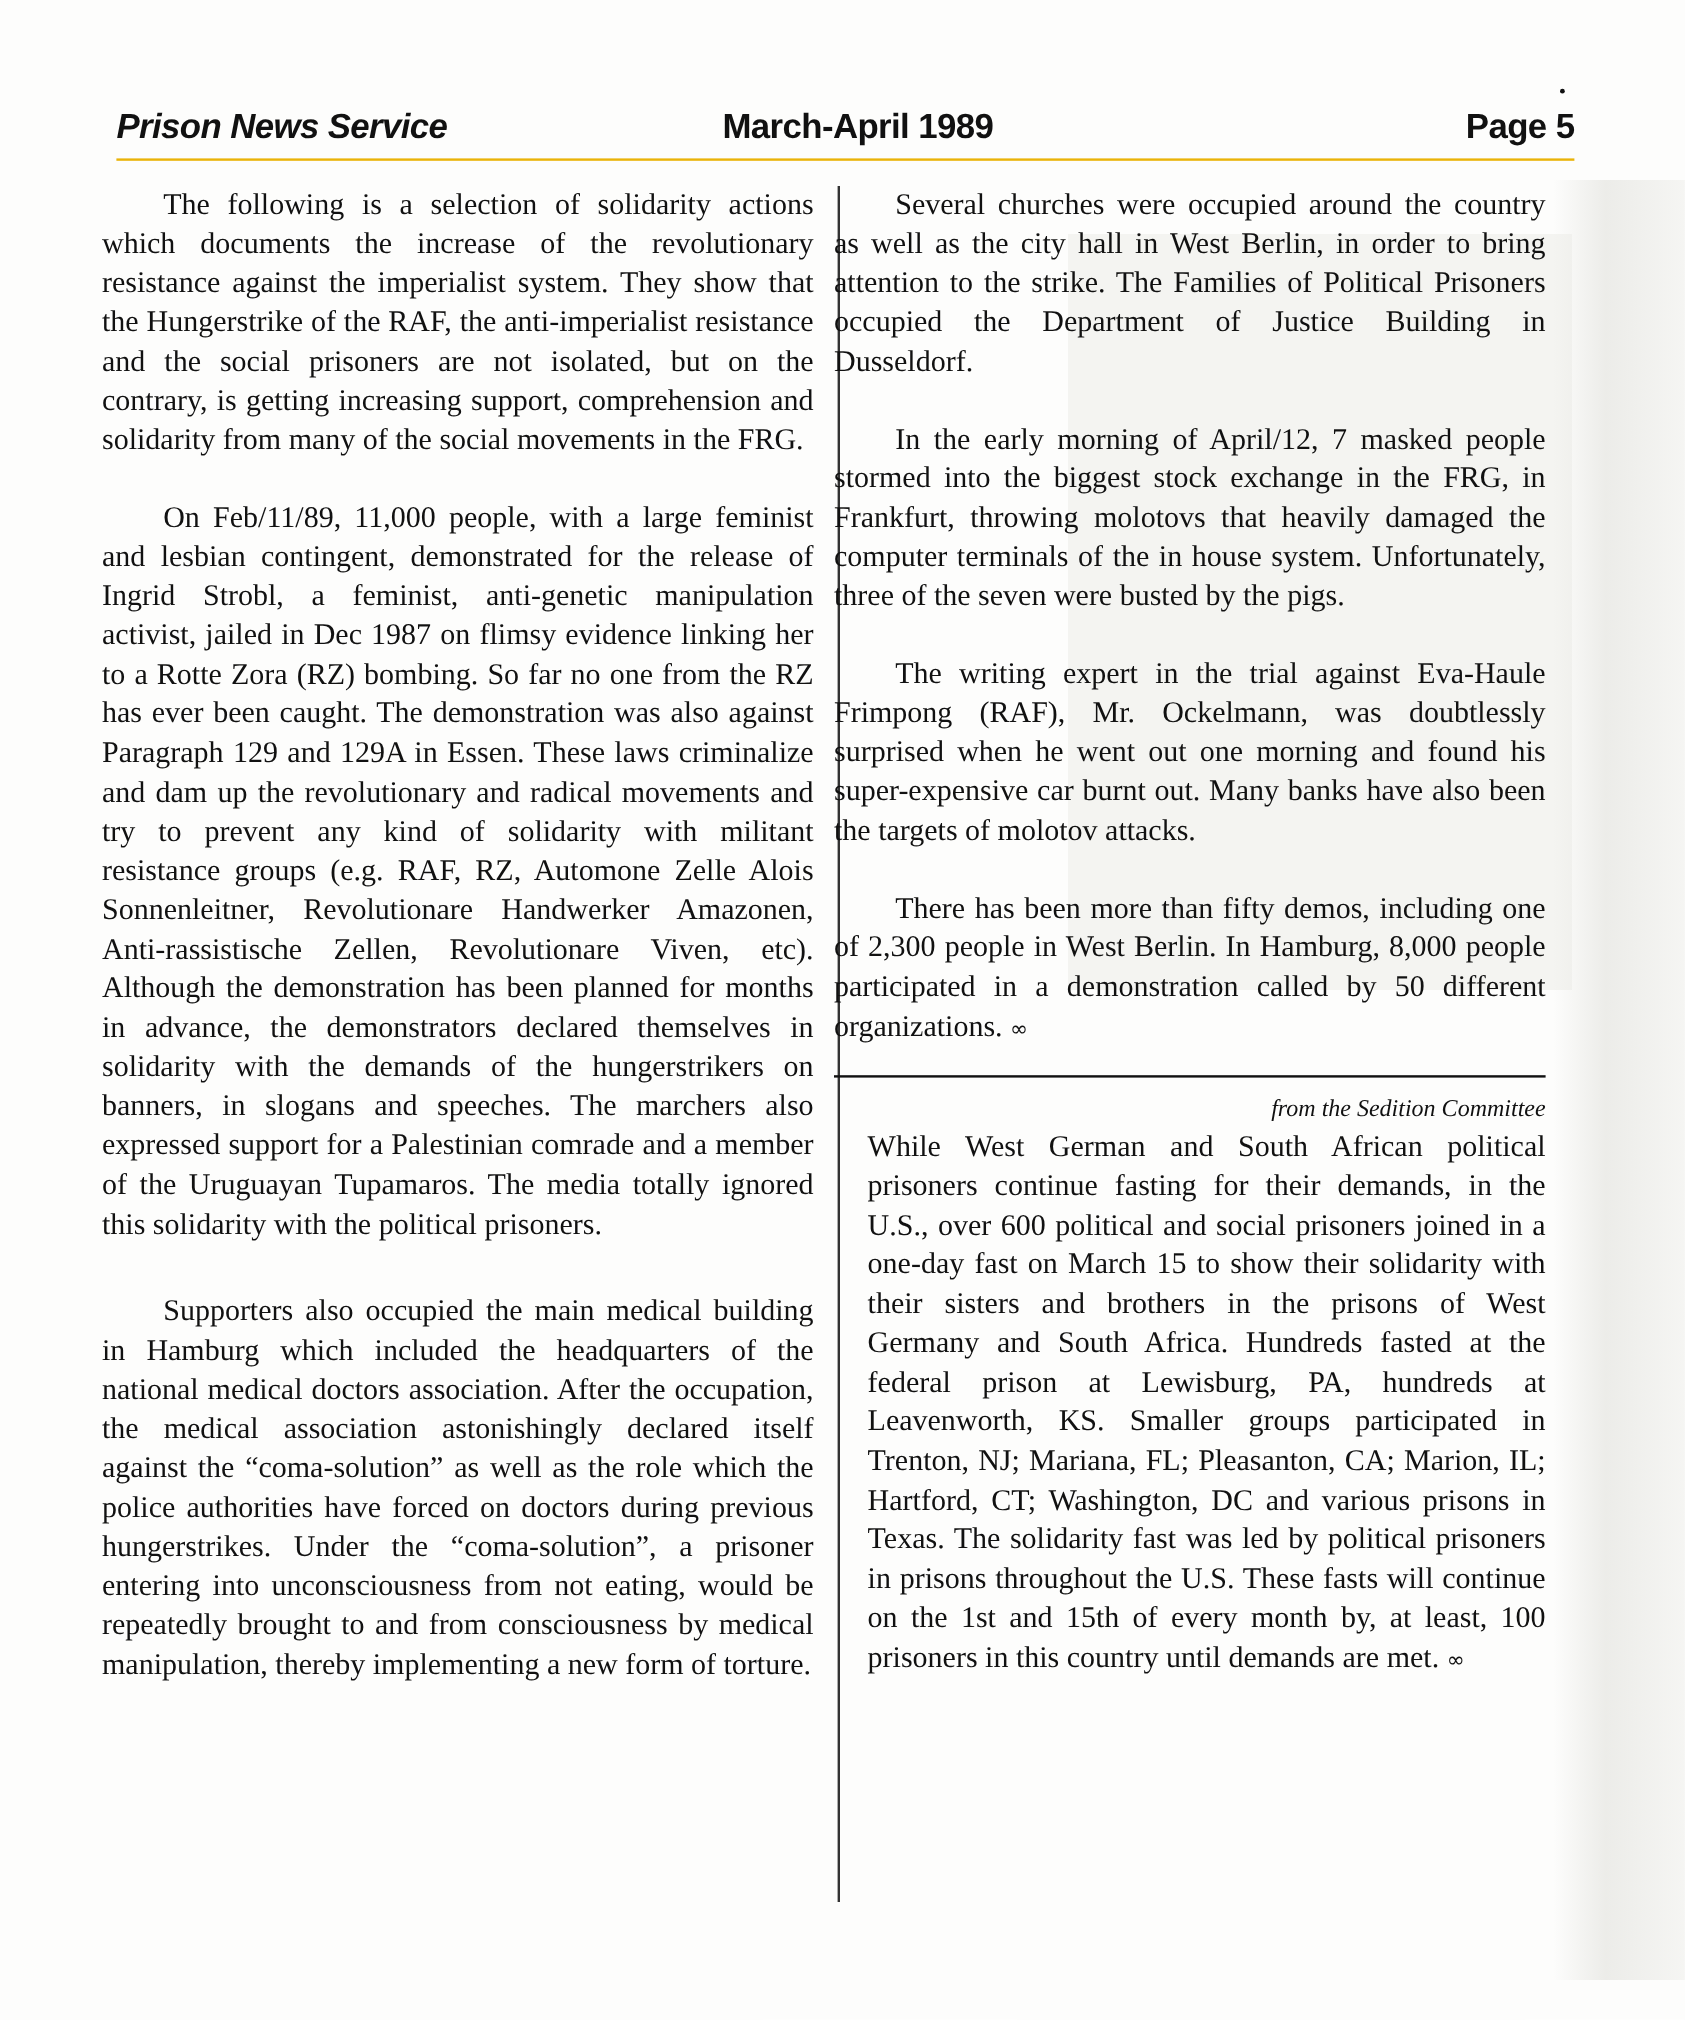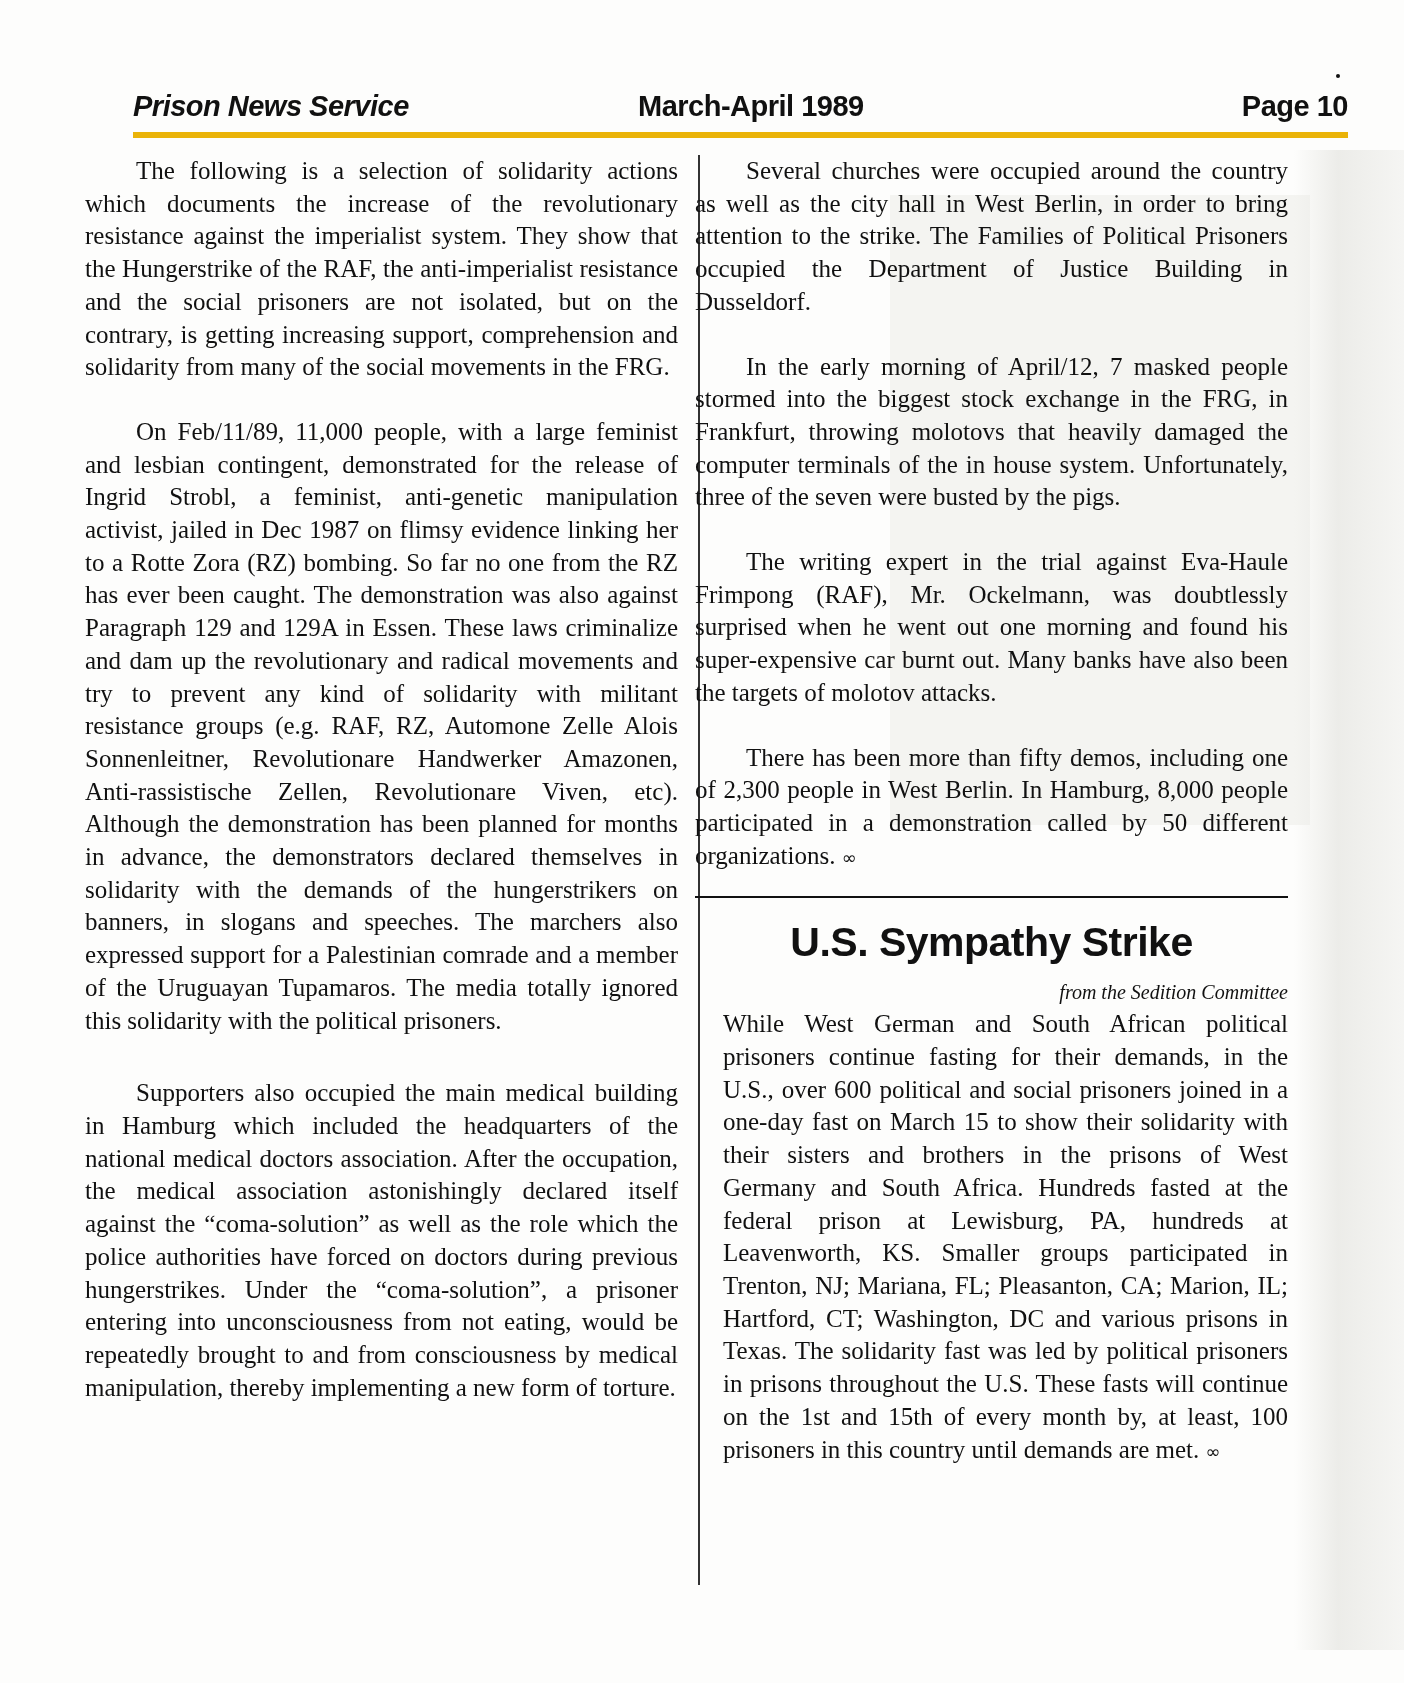--- a/index.html
+++ b/index.html
@@ -31,24 +31,23 @@
       width: 420px;
       height: 630px;
       background: rgba(225,225,222,0.35);
     }
     .header {
       position: absolute;
       left: 97px;
       top: 86px;
       width: 1215px;
       height: 46px;
-      border-bottom: 6px solid #eab308;
+      border-bottom: 2px solid #eab308;
       font-family: "Liberation Sans", "DejaVu Sans", sans-serif;
       font-weight: bold;
-      margin-left: 36px;
     }
     .hdr-pub {
       position: absolute;
       left: 0;
       top: 4px;
       font-size: 29px;
       font-style: italic;
       letter-spacing: -0.5px;
     }
     .hdr-date {
@@ -142,36 +141,35 @@
   </style>
 </head>
 <body>
 
 <div class="bleed-box"></div>
 <div class="bleed"></div>
 
 <div class="header">
   <span class="hdr-pub">Prison News Service</span>
   <span class="hdr-date">March-April 1989</span>
-  <span class="hdr-page">Page 10</span>
+  <span class="hdr-page">Page 5</span>
   <span class="hdr-dot"></span>
 </div>
 
 <div class="col col-left">
   <p>The following is a selection of solidarity actions which documents the increase of the revolutionary resistance against the imperialist system. They show that the Hungerstrike of the RAF, the anti-imperialist resistance and the social prisoners are not isolated, but on the contrary, is getting increasing support, comprehension and solidarity from many of the social movements in the FRG.</p>
   <p>On Feb/11/89, 11,000 people, with a large feminist and lesbian contingent, demonstrated for the release of Ingrid Strobl, a feminist, anti-genetic manipulation activist, jailed in Dec 1987 on flimsy evidence linking her to a Rotte Zora (RZ) bombing. So far no one from the RZ has ever been caught. The demonstration was also against Paragraph 129 and 129A in Essen. These laws criminalize and dam up the revolutionary and radical movements and try to prevent any kind of solidarity with militant resistance groups (e.g. RAF, RZ, Automone Zelle Alois Sonnenleitner, Revolutionare Handwerker Amazonen, Anti-rassistische Zellen, Revolutionare Viven, etc). Although the demonstration has been planned for months in advance, the demonstrators declared themselves in solidarity with the demands of the hungerstrikers on banners, in slogans and speeches. The marchers also expressed support for a Palestinian comrade and a member of the Uruguayan Tupamaros. The media totally ignored this solidarity with the political prisoners.</p>
   <p class="gap-lg">Supporters also occupied the main medical building in Hamburg which included the headquarters of the national medical doctors association. After the occupation, the medical association astonishingly declared itself against the “coma-solution” as well as the role which the police authorities have forced on doctors during previous hungerstrikes. Under the “coma-solution”, a prisoner entering into unconsciousness from not eating, would be repeatedly brought to and from consciousness by medical manipulation, thereby implementing a new form of torture.</p>
 </div>
 
 <div class="divider"></div>
 
 <div class="col col-right">
   <p>Several churches were occupied around the country as well as the city hall in West Berlin, in order to bring attention to the strike. The Families of Political Prisoners occupied the Department of Justice Building in Dusseldorf.</p>
   <p>In the early morning of April/12, 7 masked people stormed into the biggest stock exchange in the FRG, in Frankfurt, throwing molotovs that heavily damaged the computer terminals of the in house system. Unfortunately, three of the seven were busted by the pigs.</p>
   <p>The writing expert in the trial against Eva-Haule Frimpong (RAF), Mr. Ockelmann, was doubtlessly surprised when he went out one morning and found his super-expensive car burnt out. Many banks have also been the targets of molotov attacks.</p>
   <p><span>There has been more than fifty demos, including one of 2,300 people in West Berlin. In Hamburg, 8,000 people participated in a demonstration called by 50 different organizations.</span> <span class="end-mark">∞</span></p>
 
   <div class="rule"></div>
 
-  <div class="headline">U.S. Sympathy Strike</div>
   <div class="byline">from the Sedition Committee</div>
   <p class="noindent"><span>While West German and South African political prisoners continue fasting for their demands, in the U.S., over 600 political and social prisoners joined in a one-day fast on March 15 to show their solidarity with their sisters and brothers in the prisons of West Germany and South Africa. Hundreds fasted at the federal prison at Lewisburg, PA, hundreds at Leavenworth, KS. Smaller groups participated in Trenton, NJ; Mariana, FL; Pleasanton, CA; Marion, IL; Hartford, CT; Washington, DC and various prisons in Texas. The solidarity fast was led by political prisoners in prisons throughout the U.S. These fasts will continue on the 1st and 15th of every month by, at least, 100 prisoners in this country until demands are met.</span> <span class="end-mark">∞</span></p>
 </div>
 
 </body></html>

